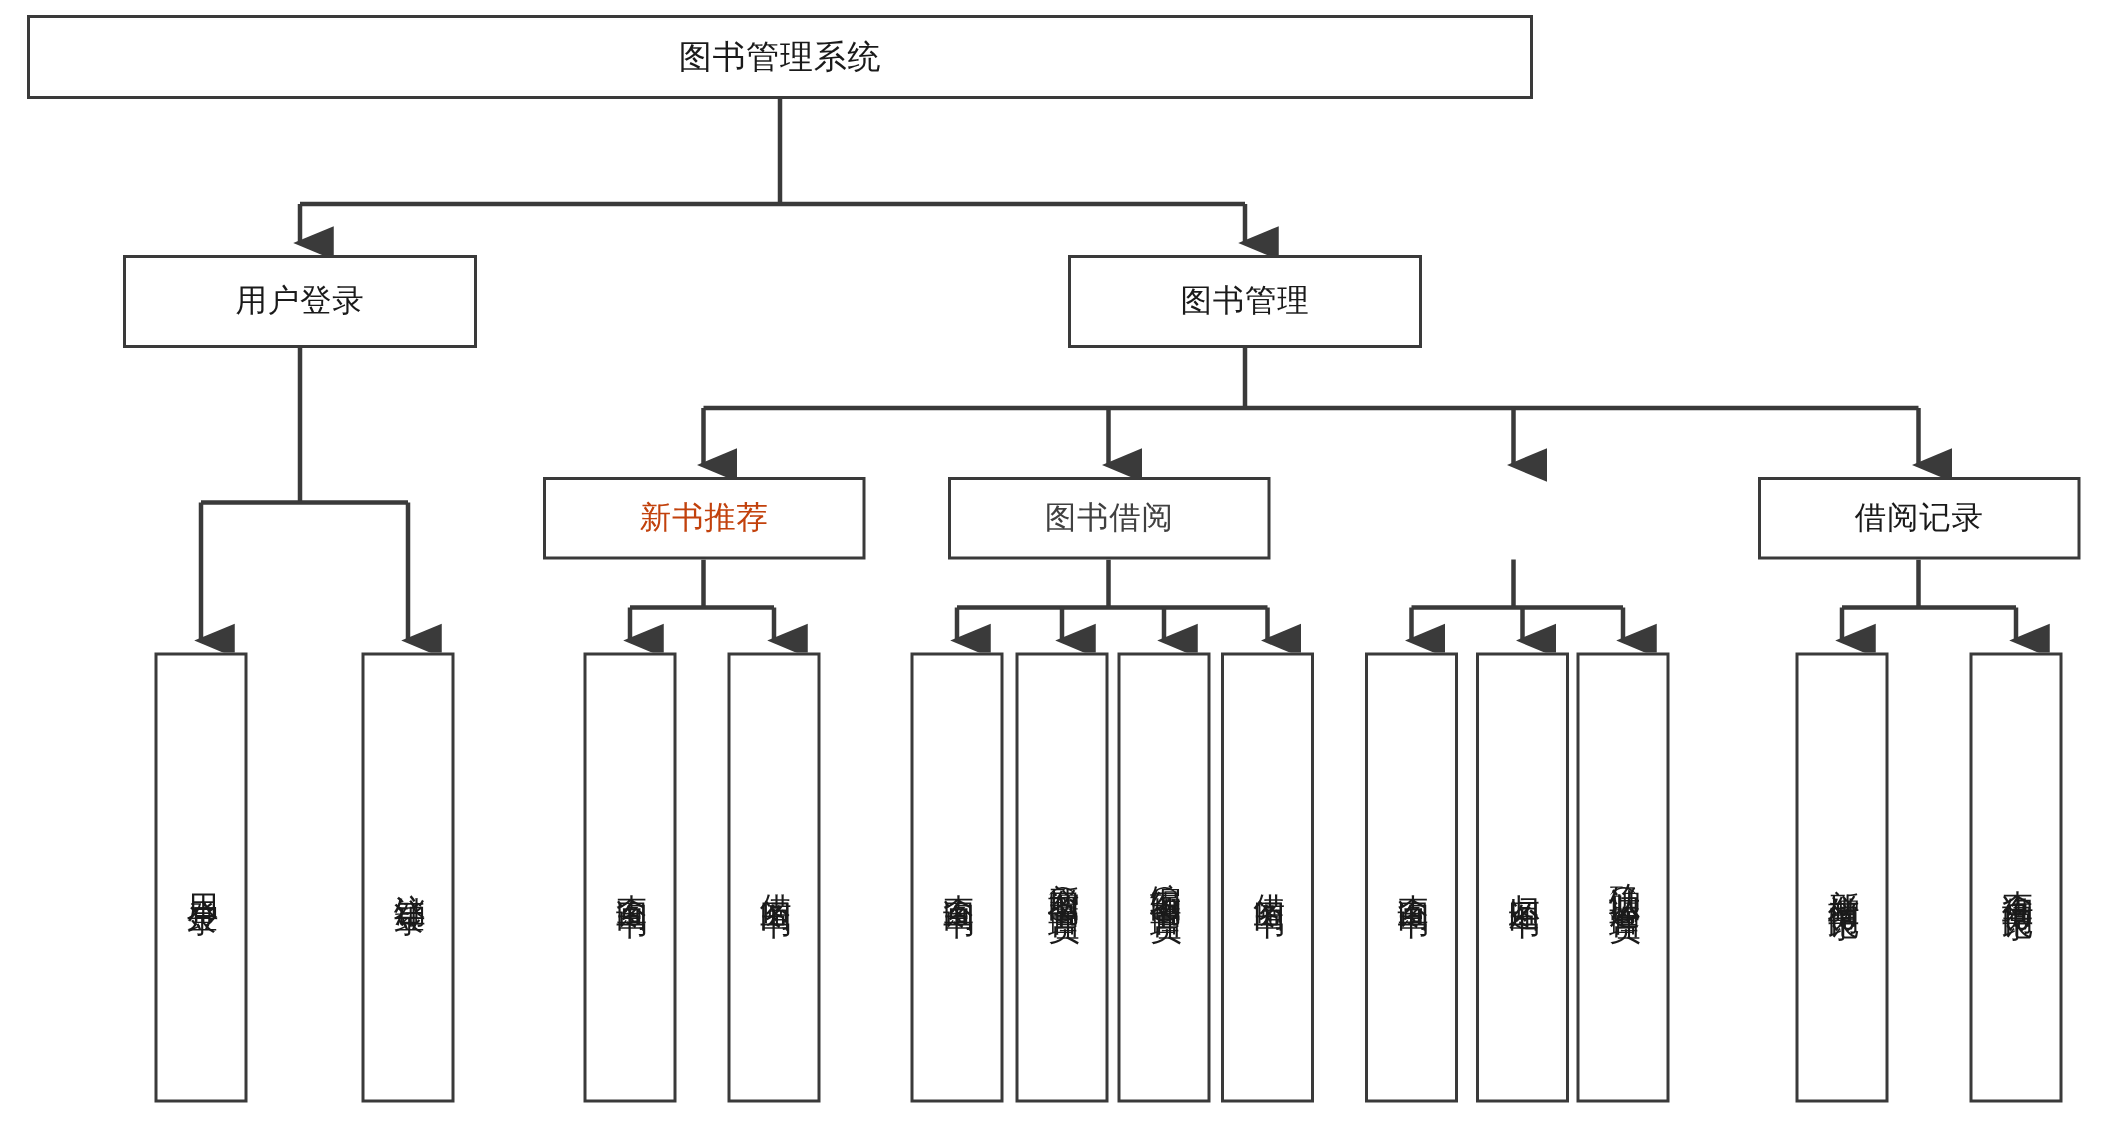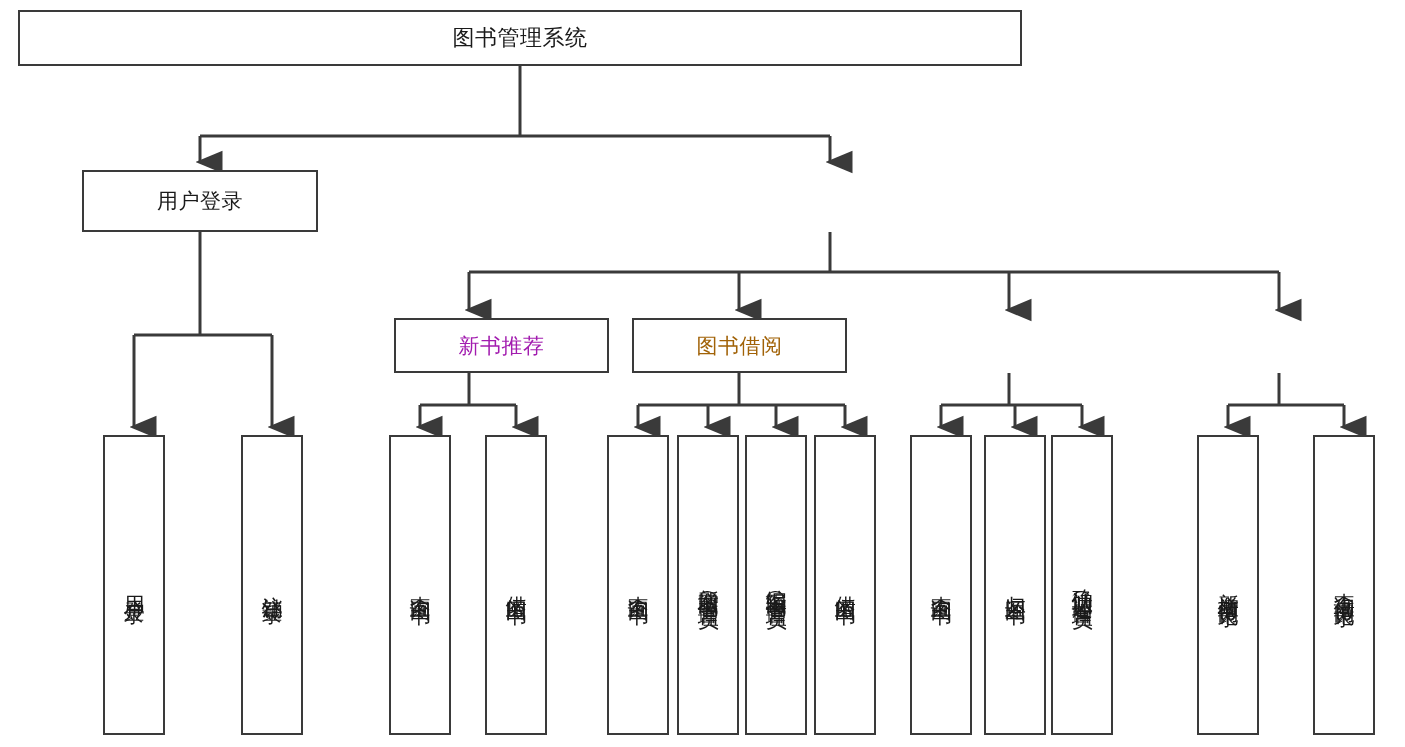--- a/index.html
+++ b/index.html
@@ -123,26 +123,32 @@
     </g>
   </svg>
 
   <div class="node horiz root" style="left: 18px; top: 10px; width: 1004px; height: 56px; background: rgb(255, 255, 255); border-color: rgb(58, 58, 58); color: rgb(26, 26, 26);">
     <span class="label">图书管理系统</span>
   </div>
 
   <div class="node horiz" style="left: 82px; top: 170px; width: 236px; height: 62px; background: rgb(255, 255, 255); border-color: rgb(58, 58, 58); color: rgb(26, 26, 26);">
     <span class="label">用户登录</span>
   </div>
+  <div class="node horiz" style="left: 712px; top: 170px; width: 236px; height: 62px; background: rgb(255, 255, 255); border-color: rgb(58, 58, 58); color: rgb(26, 26, 26);">
+    <span class="label">图书管理</span>
+  </div>
 
-  <div class="node horiz" style="left: 362px; top: 318px; width: 215px; height: 55px; background: rgb(255, 255, 255); border-color: rgb(58, 58, 58); color: #a21caf; margin-left: 32px;">
+  <div class="node horiz" style="left: 362px; top: 318px; width: 215px; height: 55px; background: rgb(255, 255, 255); border-color: rgb(58, 58, 58); color: #c2410c;">
     <span class="label">新书推荐</span>
   </div>
-  <div class="node horiz" style="left: 632px; top: 318px; width: 215px; height: 55px; background: rgb(255, 255, 255); border-color: rgb(58, 58, 58); color: #a16207;">
+  <div class="node horiz" style="left: 632px; top: 318px; width: 215px; height: 55px; background: rgb(255, 255, 255); border-color: rgb(58, 58, 58); color: #404040;">
     <span class="label">图书借阅</span>
+  </div>
+  <div class="node horiz" style="left: 1172px; top: 318px; width: 215px; height: 55px; background: rgb(255, 255, 255); border-color: rgb(58, 58, 58); color: rgb(26, 26, 26);">
+    <span class="label">借阅记录</span>
   </div>
 
   <div class="node vert" style="left: 103px; top: 435px; width: 62px; height: 300px; background: rgb(255, 255, 255); border-color: rgb(58, 58, 58); color: rgb(26, 26, 26);">
     <span class="label">用户登录</span>
   </div>
   <div class="node vert" style="left: 241px; top: 435px; width: 62px; height: 300px; background: rgb(255, 255, 255); border-color: rgb(58, 58, 58); color: rgb(26, 26, 26);">
     <span class="label">注销登录</span>
   </div>
   <div class="node vert" style="left: 389px; top: 435px; width: 62px; height: 300px; background: rgb(255, 255, 255); border-color: rgb(58, 58, 58); color: rgb(26, 26, 26);">
     <span class="label">查询图书</span>

